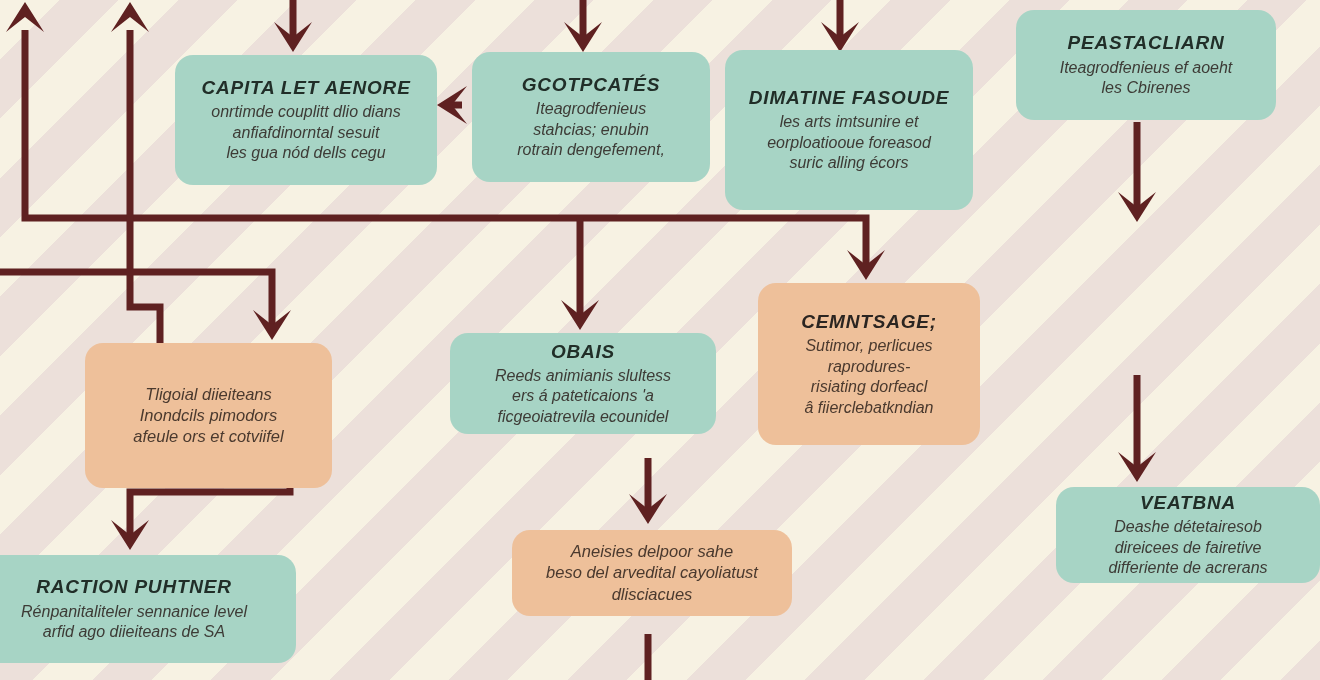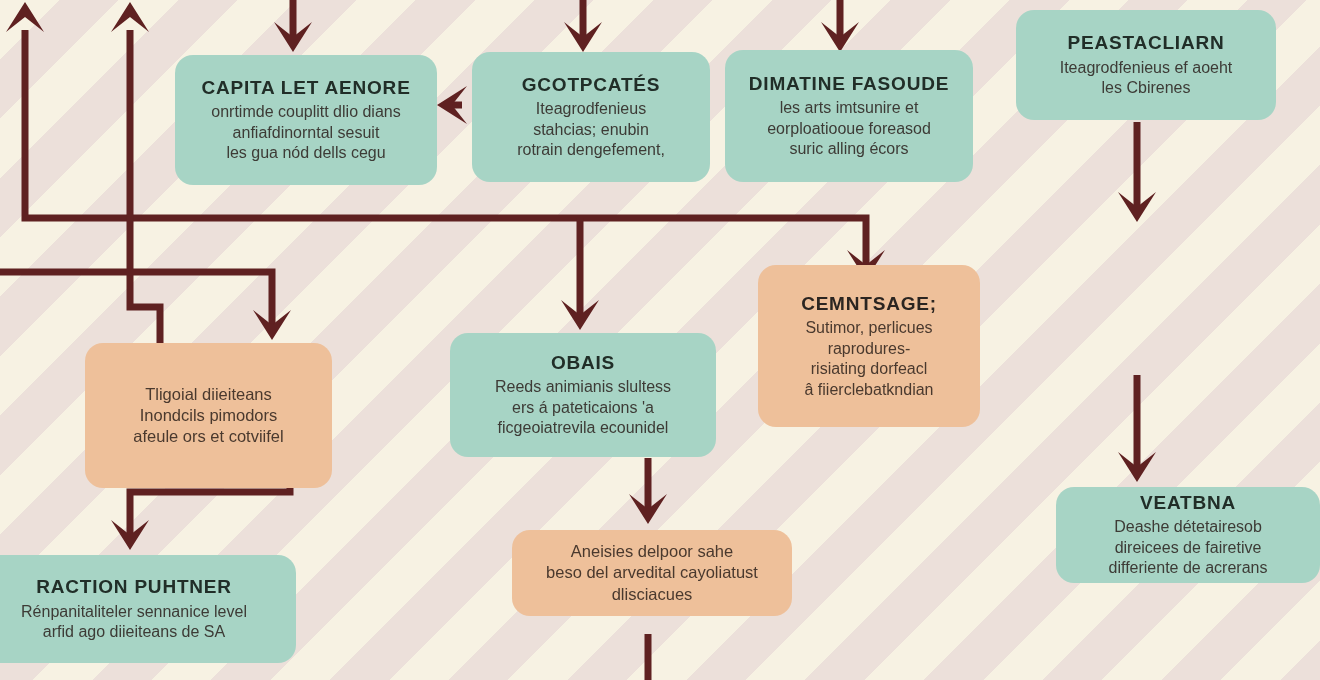--- a/index.html
+++ b/index.html
@@ -26,20 +26,21 @@
   #connectors path{stroke:var(--arrow);stroke-width:7;fill:none;stroke-linejoin:miter;}
   #connectors polygon{fill:var(--arrow);stroke:none;}
   .box{
     position:absolute;z-index:2;
     border-radius:18px;
     display:flex;flex-direction:column;
     align-items:center;justify-content:center;
     text-align:center;
     padding:6px 20px;box-sizing:border-box;
     line-height:1.28;
+    font-style:italic;
   }
   .box--teal{background:var(--teal);}
   .box--orange{background:var(--orange);}
   .box-title{
     font-weight:bold;font-size:19px;letter-spacing:0.8px;
     color:var(--title);margin-bottom:2px;white-space:nowrap;
   }
   .box-line{font-size:16px;color:var(--body);white-space:nowrap;}
   .box--orange .box-line{color:var(--body-orange);}
   .box--orange .box-title{color:#2b2521;}
@@ -98,47 +99,47 @@
     <div class="box-line">les gua nód dells cegu</div>
   </div>
 
   <div class="box box--teal" style="left:472px;top:52px;width:238px;height:130px">
     <div class="box-title">GCOTPCATÉS</div>
     <div class="box-line">Iteagrodfenieus</div>
     <div class="box-line">stahcias; enubin</div>
     <div class="box-line">rotrain dengefement,</div>
   </div>
 
-  <div class="box box--teal" style="left:725px;top:50px;width:248px;height:132px">
+  <div class="box box--teal" style="left:725px;top:50px;width:248px;height:160px">
     <div class="box-title">DIMATINE FASOUDE</div>
     <div class="box-line">les arts imtsunire et</div>
     <div class="box-line">eorploatiooue foreasod</div>
     <div class="box-line">suric alling écors</div>
   </div>
 
   <div class="box box--teal" style="left:1016px;top:10px;width:260px;height:110px">
     <div class="box-title">PEASTACLIARN</div>
     <div class="box-line">Iteagrodfenieus ef aoeht</div>
     <div class="box-line">les Cbirenes</div>
   </div>
 
   <div class="box box--orange box--big-line" style="left:85px;top:343px;width:247px;height:145px">
     <div class="box-line">Tligoial diieiteans</div>
     <div class="box-line">Inondcils pimodors</div>
     <div class="box-line">afeule ors et cotviifel</div>
   </div>
 
-  <div class="box box--teal" style="left:450px;top:333px;width:266px;height:124px">
+  <div class="box box--teal" style="left:450px;top:333px;width:266px;height:101px">
     <div class="box-title">OBAIS</div>
     <div class="box-line">Reeds animianis slultess</div>
     <div class="box-line">ers á pateticaions 'a</div>
     <div class="box-line">ficgeoiatrevila ecounidel</div>
   </div>
 
-  <div class="box box--orange" style="left:758px;top:265px;width:222px;height:162px">
+  <div class="box box--orange" style="left:758px;top:283px;width:222px;height:162px">
     <div class="box-title">CEMNTSAGE;</div>
     <div class="box-line">Sutimor, perlicues</div>
     <div class="box-line">raprodures-</div>
     <div class="box-line">risiating dorfeacl</div>
     <div class="box-line">â fiierclebatkndian</div>
   </div>
 
 
   <div class="box box--teal" style="left:-28px;top:555px;width:324px;height:108px">
     <div class="box-title">RACTION PUHTNER</div>

